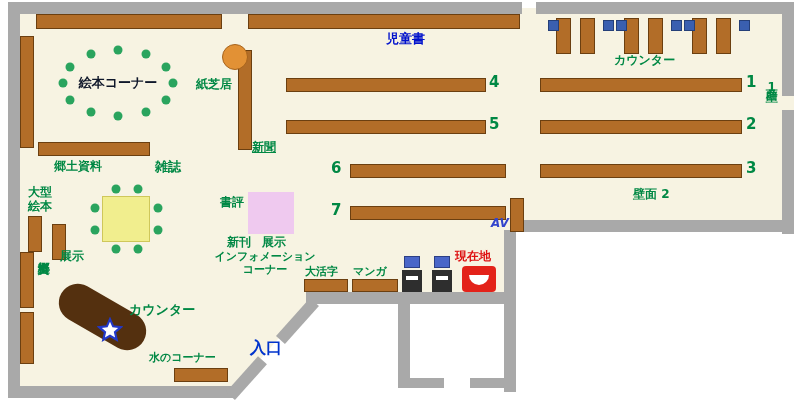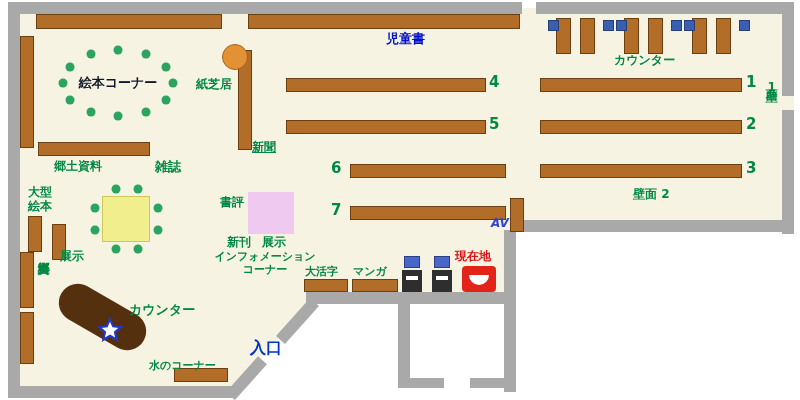--- a/index.html
+++ b/index.html
@@ -141,21 +141,21 @@
   <div class="lbl" style="left:155px;top:160px;font-size:13px;">雑誌</div>
   <div class="lbl wrap" style="left:28px;top:186px;width:30px;">大型絵本</div>
   <div class="lbl" style="left:60px;top:250px;">展示</div>
   <div class="lbl" style="left:220px;top:196px;">書評</div>
   <div class="lbl" style="left:227px;top:236px;text-align:center;">新刊</div>
   <div class="lbl" style="left:262px;top:236px;">展示</div>
   <div class="lbl ctr" style="left:210px;top:264px;width:110px;font-size:11px;">コーナー</div>
   <div class="lbl ctr" style="left:210px;top:251px;width:110px;font-size:11px;">インフォメーション</div>
   <div class="lbl vert" style="left:36px;top:252px;height:70px;">郷土資料</div>
   <div class="lbl" style="left:129px;top:303px;font-size:13px;">カウンター</div>
-  <div class="lbl" style="left:149px;top:360px;font-size:11px;">水のコーナー</div>
+  <div class="lbl" style="left:149px;top:352px;font-size:11px;">水のコーナー</div>
   <div class="lbl" style="left:250px;top:339px;font-size:16px;color:#0033cc;">入口</div>
   <div class="lbl" style="left:305px;top:266px;font-size:11px;">大活字</div>
   <div class="lbl" style="left:353px;top:266px;font-size:11px;font-family:Liberation Mono, monospace;">マンガ</div>
   <div class="lbl red" style="left:455px;top:250px;">現在地</div>
   <div class="lbl vert" style="left:764px;top:80px;height:56px;">壁面1</div>
   <div class="lbl" style="left:633px;top:188px;">壁面 2</div>
   <div class="lbl navy" style="left:491px;top:217px;font-size:12px;">AV</div>
 
   <div class="lbl num" style="left:746px;top:74px;">1</div>
   <div class="lbl num" style="left:746px;top:116px;">2</div>

